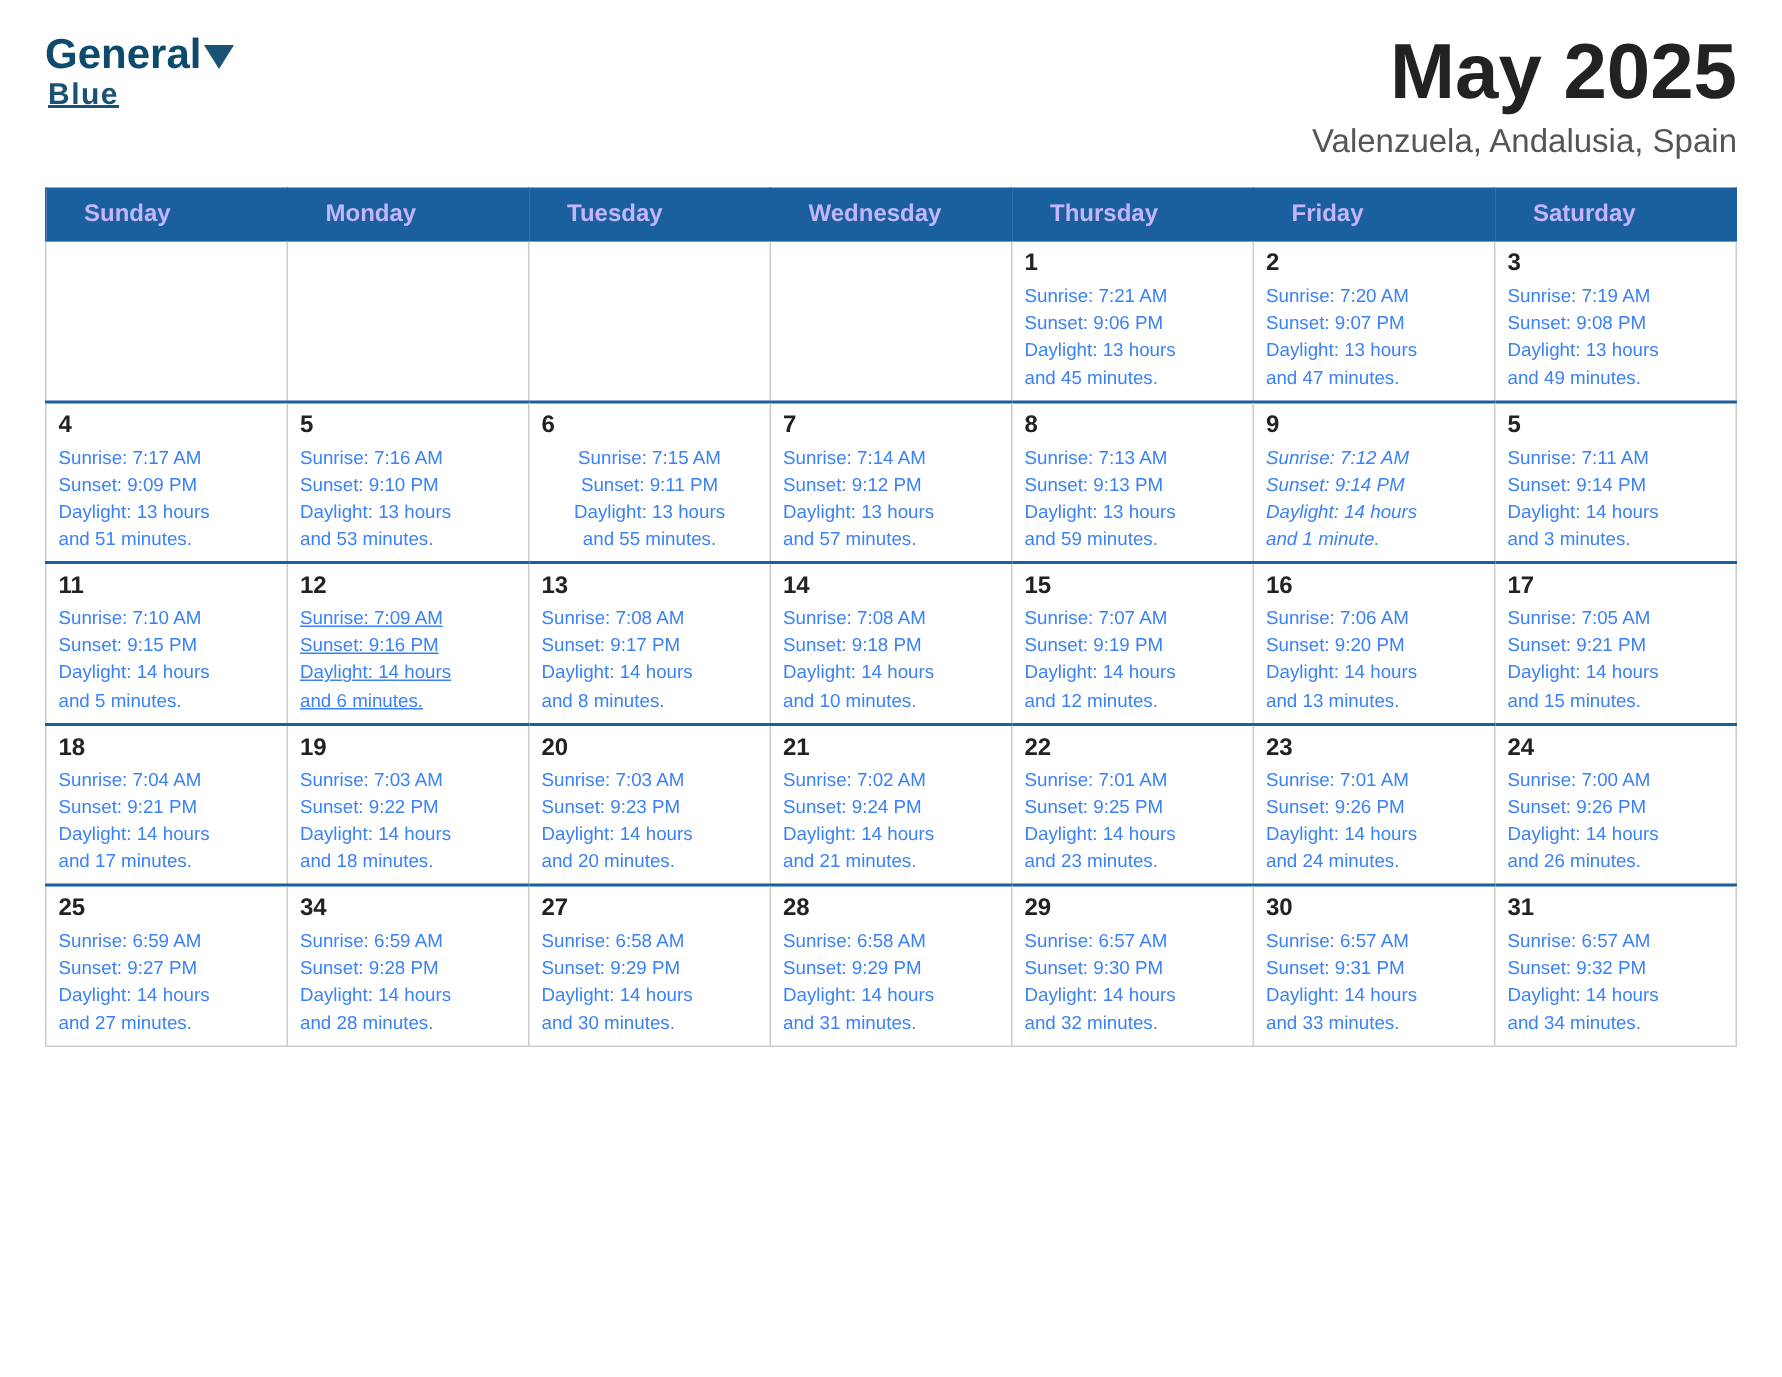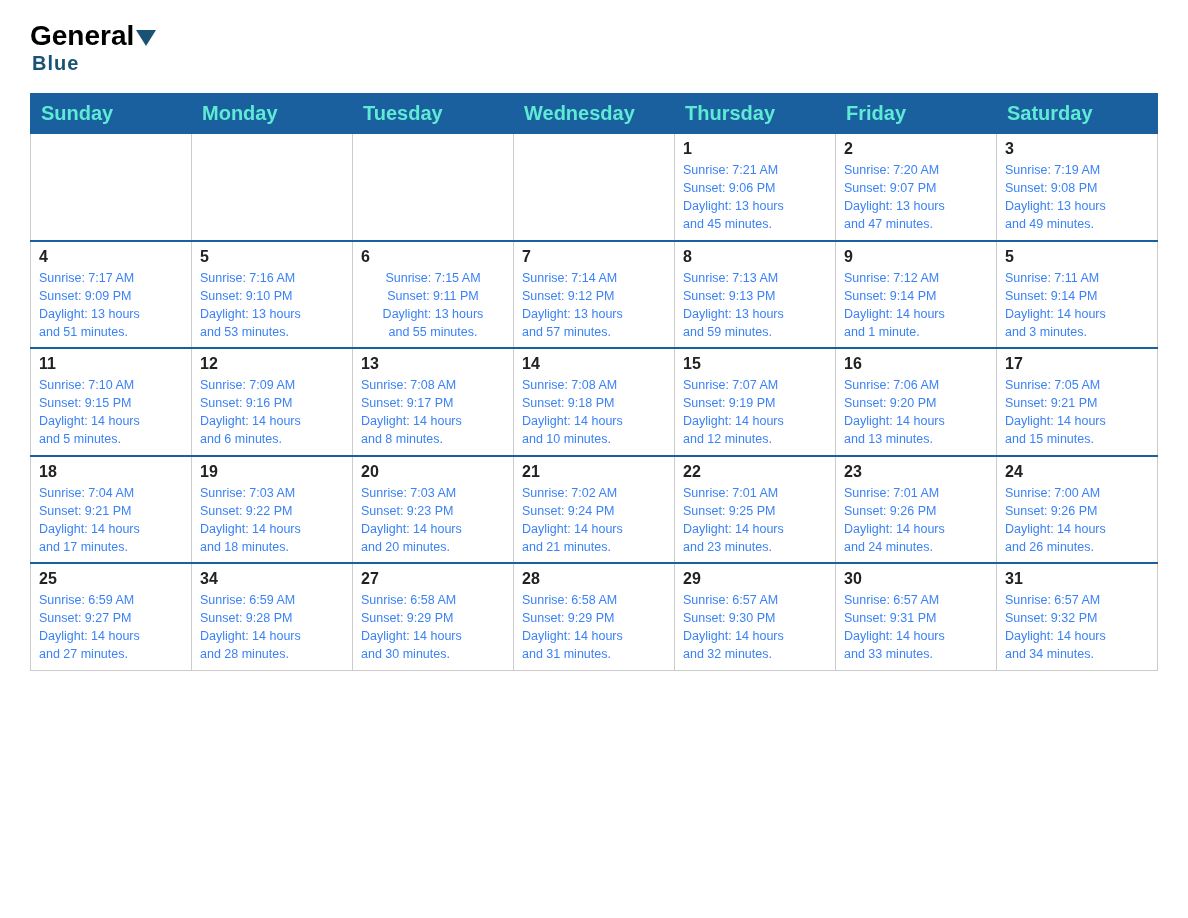--- a/index.html
+++ b/index.html
@@ -23,40 +23,41 @@
       align-items: flex-start;
     }
     .logo-text {
       font-size: 28px;
       font-weight: bold;
       color: #222;
       display: flex;
       align-items: center;
       gap: 0;
     }
-    .logo-general { color: #000000; }
+    .logo-general { color: #0c4a6e; }
     .logo-triangle {
       display: inline-block;
       width: 0;
       height: 0;
       border-left: 10px solid transparent;
       border-right: 10px solid transparent;
       border-top: 16px solid #1a5276;
       margin: 0 2px;
       vertical-align: middle;
       position: relative;
       top: 2px;
     }
     .logo-underline {
       display: block;
       margin-left: 2px;
       color: #1a5276;
       font-size: 20px;
       font-weight: bold;
       letter-spacing: 1px;
+      text-decoration: underline;
     }
     .title-block {
       text-align: right;
     }
     .month-title {
       font-size: 52px;
       font-weight: bold;
       color: #222;
       line-height: 1.1;
     }
@@ -65,24 +66,24 @@
       color: #555;
       margin-top: 4px;
     }
     .calendar {
       width: 100%;
       border-collapse: collapse;
       border: 1px solid #aaa;
     }
     .calendar th {
       background: #1a5f9e;
-      color: #5eead4;
-      font-size: 20px;
-      font-weight: bold;
-      padding: 8px 10px;
+      color: #c4b5fd;
+      font-size: 16px;
+      font-weight: bold;
+      padding: 8px 25px;
       text-align: left;
       border: 1px solid #1a5f9e;
     }
     .calendar td {
       vertical-align: top;
       border: 1px solid #ccc;
       padding: 6px 8px;
       width: 14.28%;
       min-height: 100px;
       font-size: 13px;
@@ -115,20 +116,24 @@
 </head>
 <body>
 
 <div class="header">
   <div class="logo">
     <div class="logo-text">
       <span class="logo-general">General</span>
       <span class="logo-triangle"></span>
     </div>
     <span class="logo-underline">Blue</span>
+  </div>
+  <div class="title-block">
+    <div class="month-title">May 2025</div>
+    <div class="location-title">Valenzuela, Andalusia, Spain</div>
   </div>
 </div>
 
 <table class="calendar">
   <thead>
     <tr>
     <th>Sunday</th>
         <th>Monday</th>
         <th>Tuesday</th>
         <th>Wednesday</th>
@@ -196,21 +201,21 @@
         </td>
         <td>
           <span class="day-num">8</span>
           <div class="day-info" style="white-space: pre-line;">Sunrise: 7:13 AM
 Sunset: 9:13 PM
 Daylight: 13 hours
 and 59 minutes.</div>
         </td>
         <td>
           <span class="day-num">9</span>
-          <div class="day-info" style="white-space: pre-line;">Sunrise: 7:12 AM
+          <div class="day-info" style="white-space: pre-line; font-style: italic;">Sunrise: 7:12 AM
 Sunset: 9:14 PM
 Daylight: 14 hours
 and 1 minute.</div>
         </td>
         <td>
           <span class="day-num">5</span>
           <div class="day-info" style="white-space: pre-line;">Sunrise: 7:11 AM
 Sunset: 9:14 PM
 Daylight: 14 hours
 and 3 minutes.</div>
@@ -219,21 +224,21 @@
       <tr class="row-separator">
         <td>
           <span class="day-num">11</span>
           <div class="day-info" style="white-space: pre-line;">Sunrise: 7:10 AM
 Sunset: 9:15 PM
 Daylight: 14 hours
 and 5 minutes.</div>
         </td>
         <td>
           <span class="day-num">12</span>
-          <div class="day-info" style="white-space: pre-line;">Sunrise: 7:09 AM
+          <div class="day-info" style="white-space: pre-line; text-decoration: underline;">Sunrise: 7:09 AM
 Sunset: 9:16 PM
 Daylight: 14 hours
 and 6 minutes.</div>
         </td>
         <td>
           <span class="day-num">13</span>
           <div class="day-info" style="white-space: pre-line;">Sunrise: 7:08 AM
 Sunset: 9:17 PM
 Daylight: 14 hours
 and 8 minutes.</div>

